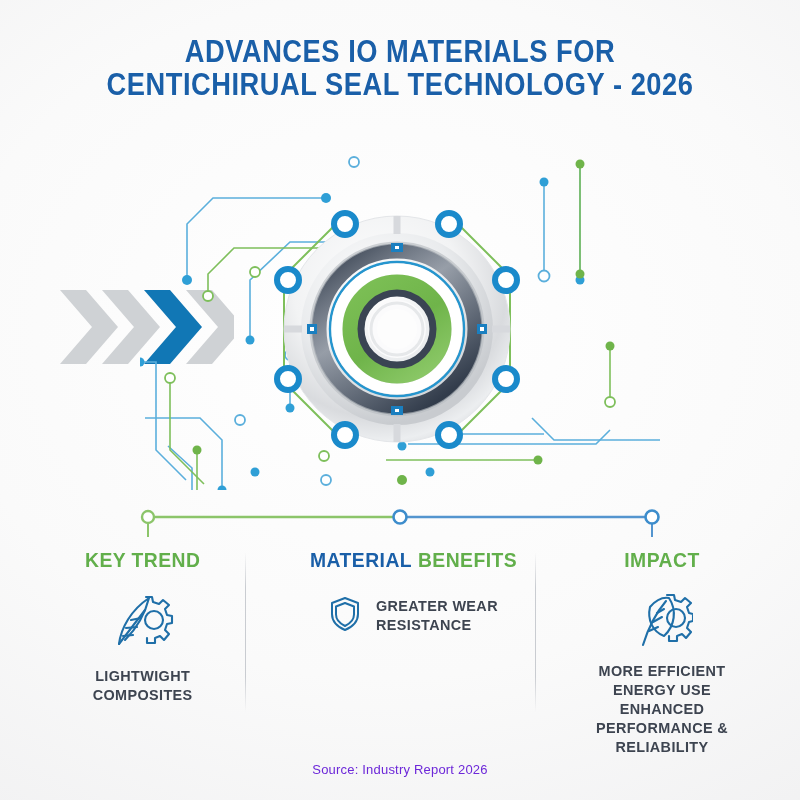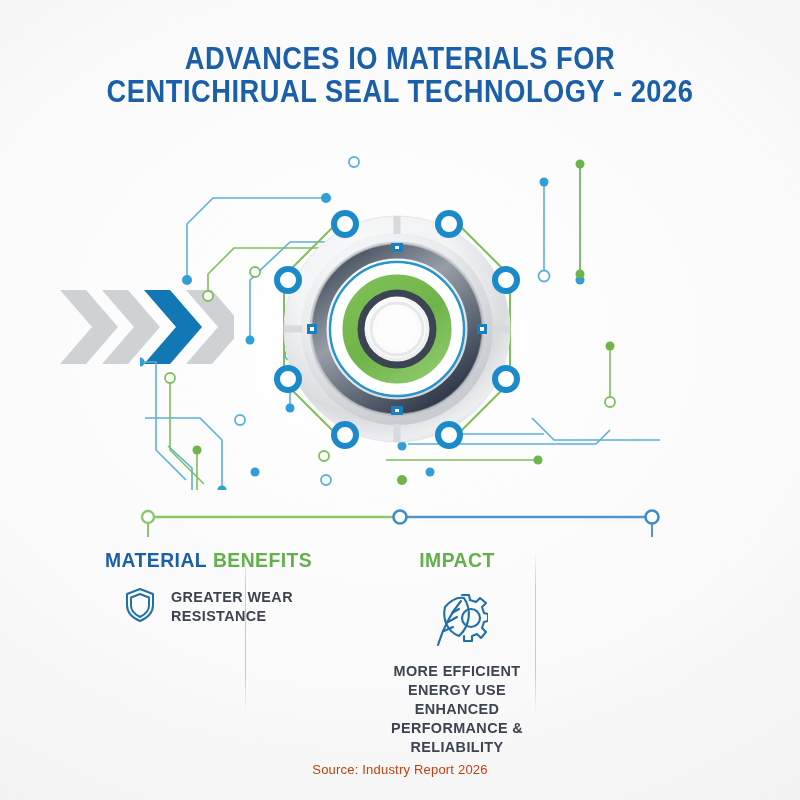--- a/index.html
+++ b/index.html
@@ -5,21 +5,21 @@
   * { margin:0; padding:0; box-sizing:border-box; }
   html,body { width:800px; height:800px; }
   body {
     font-family:"Liberation Sans", sans-serif;
     background: radial-gradient(ellipse 120% 95% at 48% 42%, #ffffff 0%, #fafafa 45%, #f1f1f2 78%, #e9eaec 100%);
     position:relative; overflow:hidden;
   }
 
   
   #title-block{
-    position:absolute; top:43px; left:0; width:800px;
+    position:absolute; top:36px; left:0; width:800px;
     text-align:center; line-height:1.06;
   }
   #title-block .tline{
     display:block;
     font-family:"Liberation Sans Narrow","Liberation Sans",sans-serif;
     font-weight:bold;
     font-size:31px;
     letter-spacing:0.6px;
     color:#1A5FA8;
     transform:scaleX(0.88);
@@ -63,32 +63,32 @@
 
   .cap{
     font-family:"Liberation Sans Narrow","Liberation Sans",sans-serif;
     font-weight:bold; font-size:15.5px; color:#3d4450; letter-spacing:.4px;
     text-align:center; line-height:1.22; transform:scaleX(0.93);
   }
   .col-a .cap{ margin-top:17px; }
   .col-c .cap{ margin-top:14px; }
 
   
-  .benefit-list{ margin-top:15px; display:flex; flex-direction:column; gap:25px; width:100%; padding-left:36px; }
+  .benefit-list{ margin-top:24px; display:flex; flex-direction:column; gap:25px; width:100%; padding-left:36px; }
   .benefit{ display:flex; align-items:center; gap:15px; }
   .benefit .btxt{
     font-family:"Liberation Sans Narrow","Liberation Sans",sans-serif;
     font-weight:bold; font-size:15.5px; color:#3d4450; letter-spacing:.4px;
     line-height:1.22; transform:scaleX(0.93); transform-origin:left center;
   }
 
   
   #source{
     position:absolute; top:762px; left:0; width:800px; text-align:center;
-    font-size:13px; color:#c2410c; letter-spacing:.2px;
+    font-size:13px; color:#6d28d9; letter-spacing:.2px;
   }
 </style>
 </head>
 <body>
 
 <div id="title-block">
   <span class="tline">ADVANCES IO MATERIALS FOR</span>
   <span class="tline">CENTICHIRUAL SEAL TECHNOLOGY - 2026</span>
 </div>
 
@@ -255,20 +255,40 @@
     <circle cx="48" cy="9" r="6" fill="#ffffff" stroke="#8CC56A" stroke-width="2.4"></circle>
     <circle cx="300" cy="9" r="6.5" fill="#ffffff" stroke="#3D8DCC" stroke-width="2.6"></circle>
     <circle cx="552" cy="9" r="6.5" fill="#ffffff" stroke="#3D8DCC" stroke-width="2.6"></circle>
   </svg>
 </div>
 
 <div id="columns">
   <div class="vdiv d1"></div>
   <div class="vdiv d2"></div>
 
+  <div class="col col-a">
+    <div class="col-head">
+      <span class="g">KEY TREND</span>
+    </div>
+    <div class="icon-wrap">
+      <svg width="64" height="58" viewBox="0 0 64 58" fill="none" stroke="#1F6FA8" stroke-width="2.1" stroke-linejoin="round" stroke-linecap="round">
+        <path d="M36,46 L36,51 L44,51 L44,46 L49,44 L53,48 L58,42 L54,38 L56,32 L61,31 L61,24 L56,23 L54,17 L58,13 L52,8 L48,12 L42,10 L41,5 L35,5"></path>
+        <circle cx="43" cy="28" r="9"></circle>
+        <path d="M8,52 C10,36 20,18 38,6 C34,22 26,36 14,48"></path>
+        <path d="M8,52 L34,18"></path>
+        <path d="M15,36 L26,35"></path>
+        <path d="M20,28 L30,26"></path>
+        <path d="M12,44 L22,43"></path>
+      </svg>
+    </div>
+    <div class="cap">
+      <div>LIGHTWIGHT</div>
+      <div>COMPOSITES</div>
+    </div>
+  </div>
 
   <div class="col col-b">
     <div class="col-head">
       <span class="b">MATERIAL</span><span>&nbsp;</span><span class="g">BENEFITS</span>
     </div>
 
     <div class="benefit-list">
       <div class="benefit">
         <span>
           <svg width="32" height="36" viewBox="0 0 32 36" fill="none" stroke="#1F6FA8" stroke-width="2" stroke-linejoin="round">

